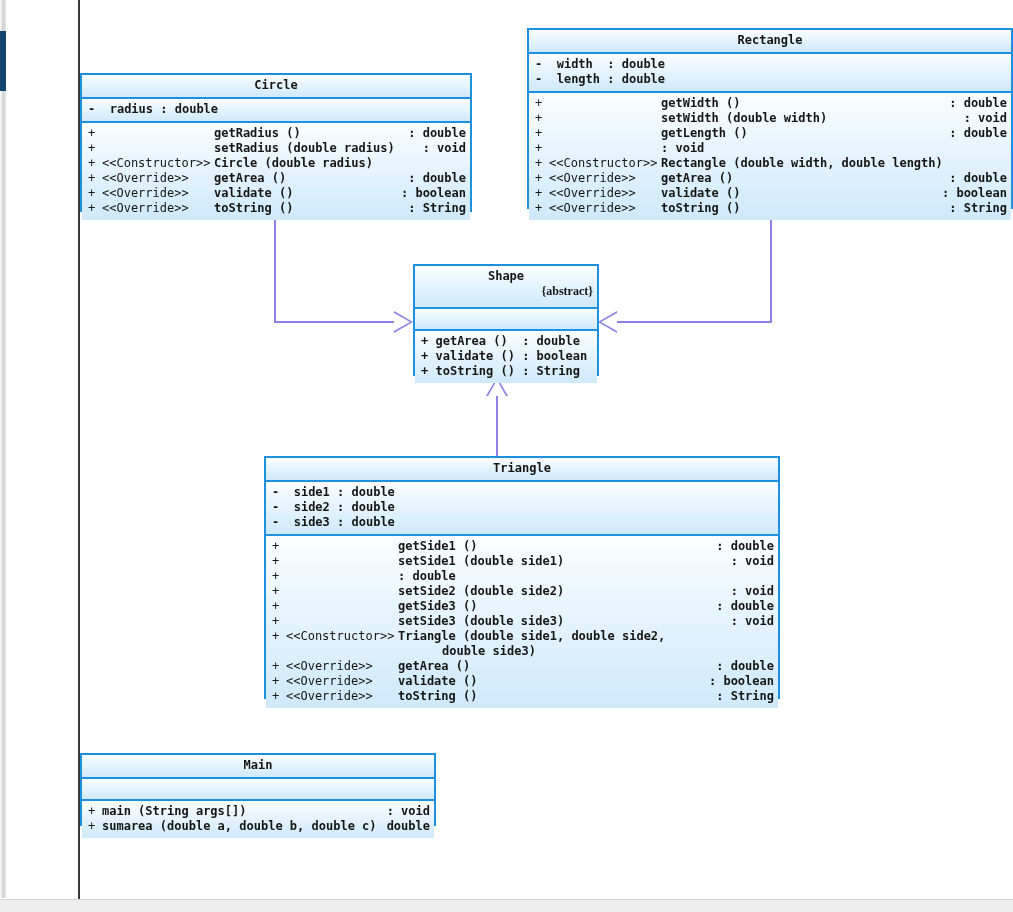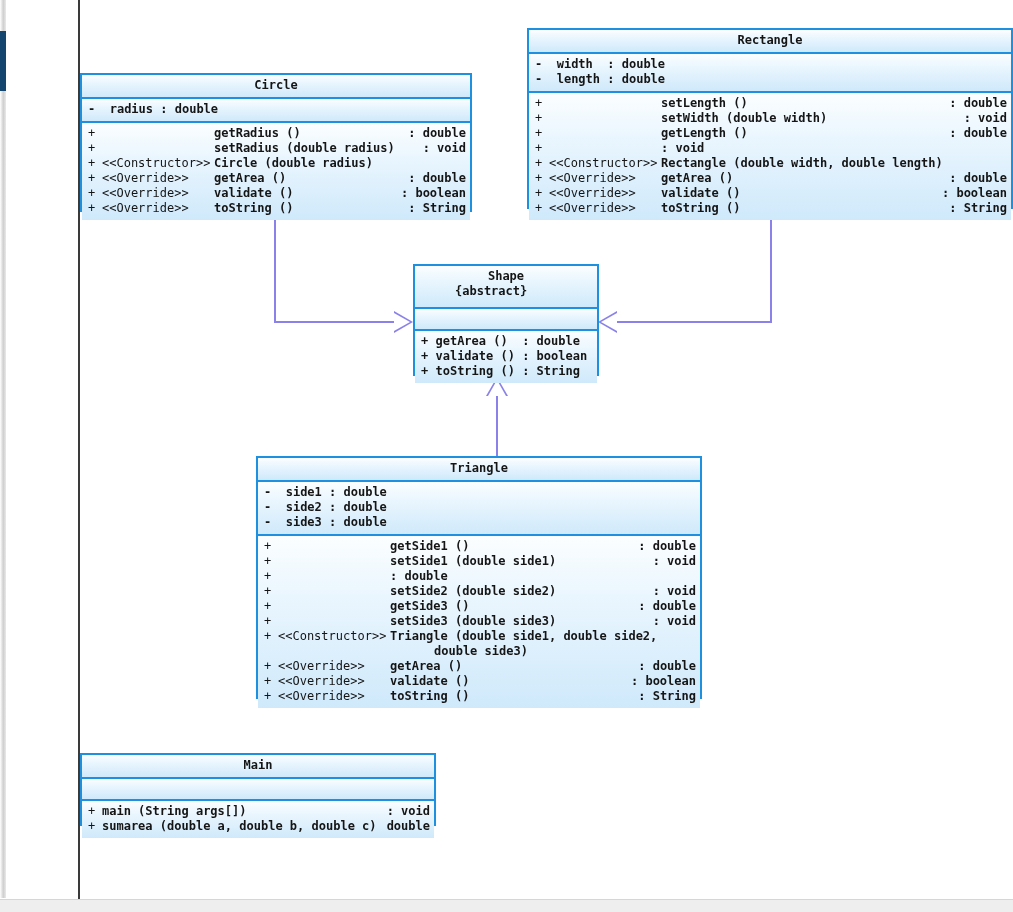--- a/index.html
+++ b/index.html
@@ -124,22 +124,23 @@
   .compartment:last-child {
     border-bottom: none;
   }
   .c-title {
     text-align: center;
     padding: 3px 4px 4px 4px;
     font-weight: bold;
   }
   .c-title .abstract-tag {
     display: block;
-    text-align: left;
+    text-align: right;
     margin-left: 36px;
+    font-family: Liberation Serif, serif;
   }
   .c-attrs {
     padding: 3px 4px 4px 6px;
   }
   .c-ops {
     padding: 3px 4px 4px 6px;
   }
   .c-empty {
     height: 22px;
   }
@@ -258,21 +259,21 @@
       <span>Rectangle</span>
     </div>
     <div class="compartment c-attrs">
       <div class="attr-row"><span>-</span>  <span>width  : double</span></div>
       <div class="attr-row"><span>-</span>  <span>length : double</span></div>
     </div>
     <div class="compartment c-ops">
       <div class="member">
         <span class="m-vis">+</span>
         <span class="m-stereo"></span>
-        <span class="m-sig">setLength ()</span>
+        <span class="m-sig">getWidth ()</span>
         <span class="m-ret">: double</span>
       </div>
       <div class="member">
         <span class="m-vis">+</span>
         <span class="m-stereo"></span>
         <span class="m-sig">setWidth (double width)</span>
         <span class="m-ret">: void</span>
       </div>
       <div class="member">
         <span class="m-vis">+</span>
@@ -318,21 +319,21 @@
       <span class="abstract-tag">{abstract}</span>
     </div>
     <div class="compartment c-attrs c-empty"></div>
     <div class="compartment c-ops">
       <div class="attr-row"><span>+</span> <span>getArea ()  : double</span></div>
       <div class="attr-row"><span>+</span> <span>validate () : boolean</span></div>
       <div class="attr-row"><span>+</span> <span>toString () : String</span></div>
     </div>
   </div>
 
-  <div class="uml-class" style="left:256px; top:456px; width:446px; height:243px;">
+  <div class="uml-class" style="left:264px; top:456px; width:516px; height:243px;">
     <div class="compartment c-title">
       <span>Triangle</span>
     </div>
     <div class="compartment c-attrs">
       <div class="attr-row"><span>-</span>  <span>side1 : double</span></div>
       <div class="attr-row"><span>-</span>  <span>side2 : double</span></div>
       <div class="attr-row"><span>-</span>  <span>side3 : double</span></div>
     </div>
     <div class="compartment c-ops">
       <div class="member">

